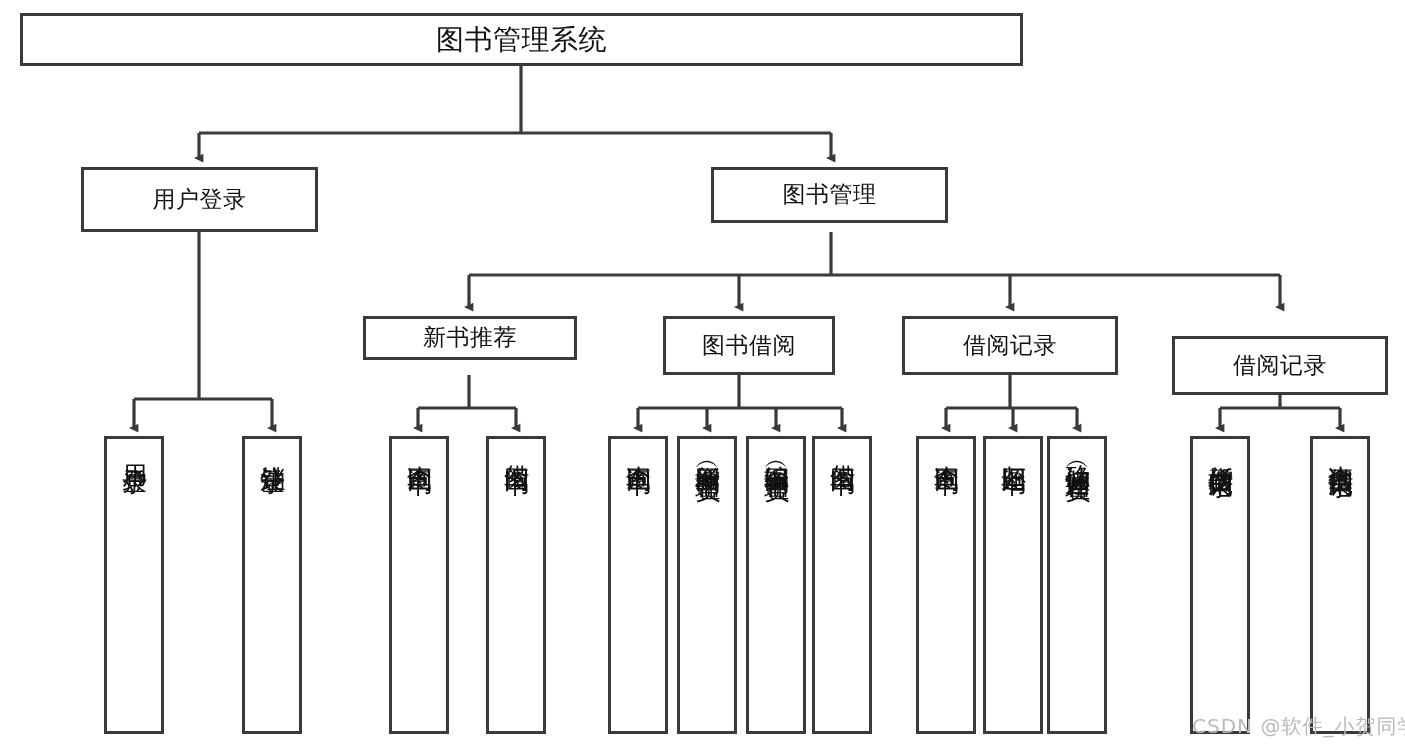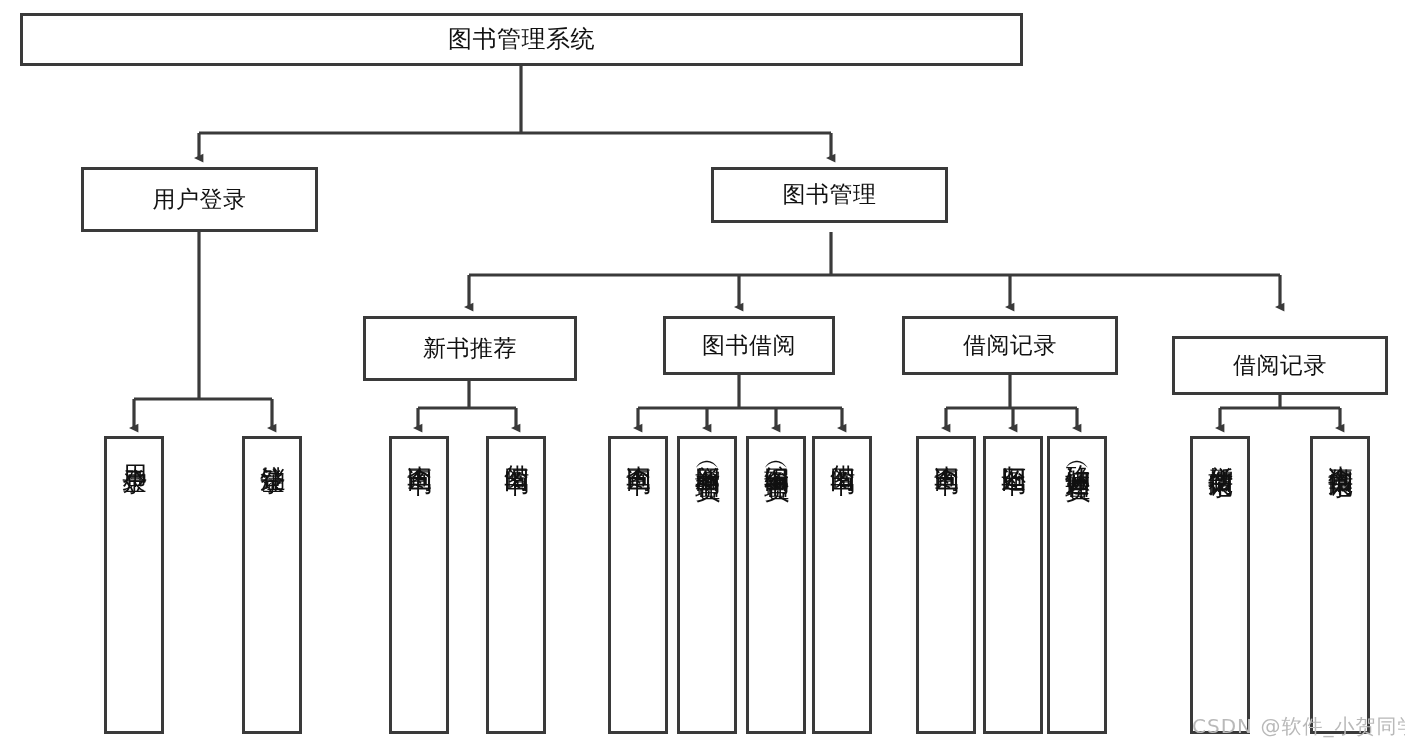--- a/index.html
+++ b/index.html
@@ -39,21 +39,21 @@
   .node .lbl {
     display: block;
     text-align: center;
     line-height: 1.18;
   }
   .node.horizontal .lbl {
     font-size: 23px;
     letter-spacing: 0.5px;
   }
   .node.root .lbl {
-    font-size: 24px;
+    font-size: 28px;
   }
   .node.vertical {
     align-items: flex-start;
     justify-content: center;
     padding-top: 6px;
   }
   .node.vertical .lbl {
     writing-mode: vertical-rl;
     text-orientation: upright;
     font-size: 25px;
@@ -129,21 +129,21 @@
     <span class="lbl">图书管理系统</span>
   </div>
 
   <div class="node horizontal" style="left:81px; top:167px; width:237px; height:65px;">
     <span class="lbl">用户登录</span>
   </div>
   <div class="node horizontal" style="left:711px; top:167px; width:237px; height:56px;">
     <span class="lbl">图书管理</span>
   </div>
 
-  <div class="node horizontal" style="left:363px; top:316px; width:214px; height:65px;">
+  <div class="node horizontal" style="left:363px; top:316px; width:214px; height:44px;">
     <span class="lbl">新书推荐</span>
   </div>
   <div class="node horizontal" style="left:663px; top:316px; width:172px; height:59px;">
     <span class="lbl">图书借阅</span>
   </div>
   <div class="node horizontal" style="left:902px; top:316px; width:216px; height:59px;">
     <span class="lbl">借阅记录</span>
   </div>
   <div class="node horizontal" style="left:1172px; top:316px; width:216px; height:59px;margin-top:20px;">
     <span class="lbl">借阅记录</span>

